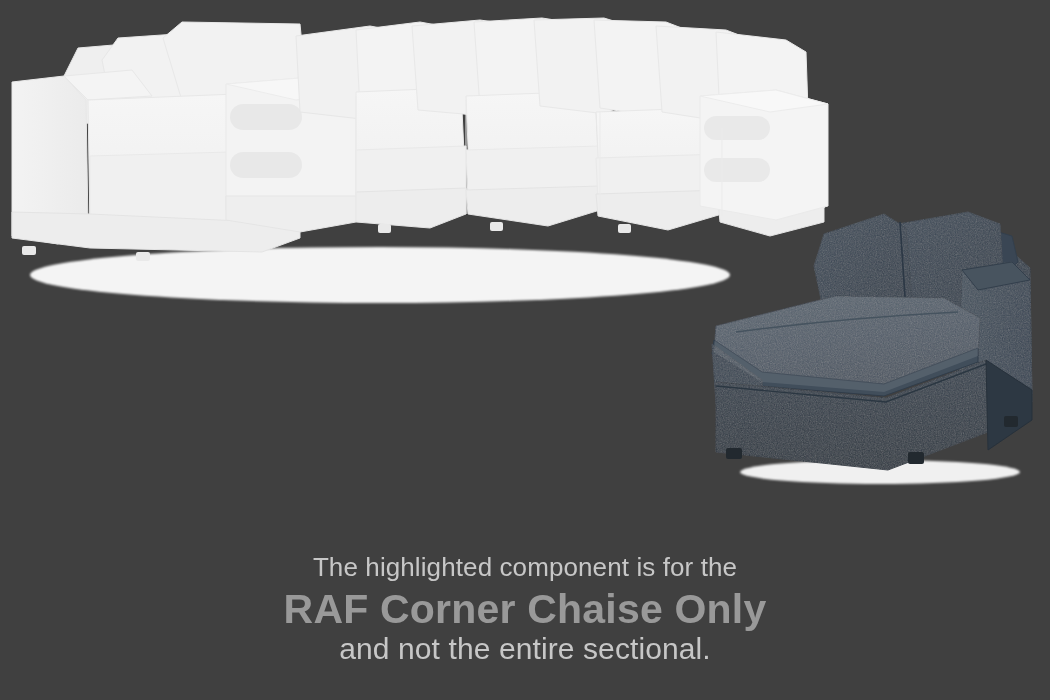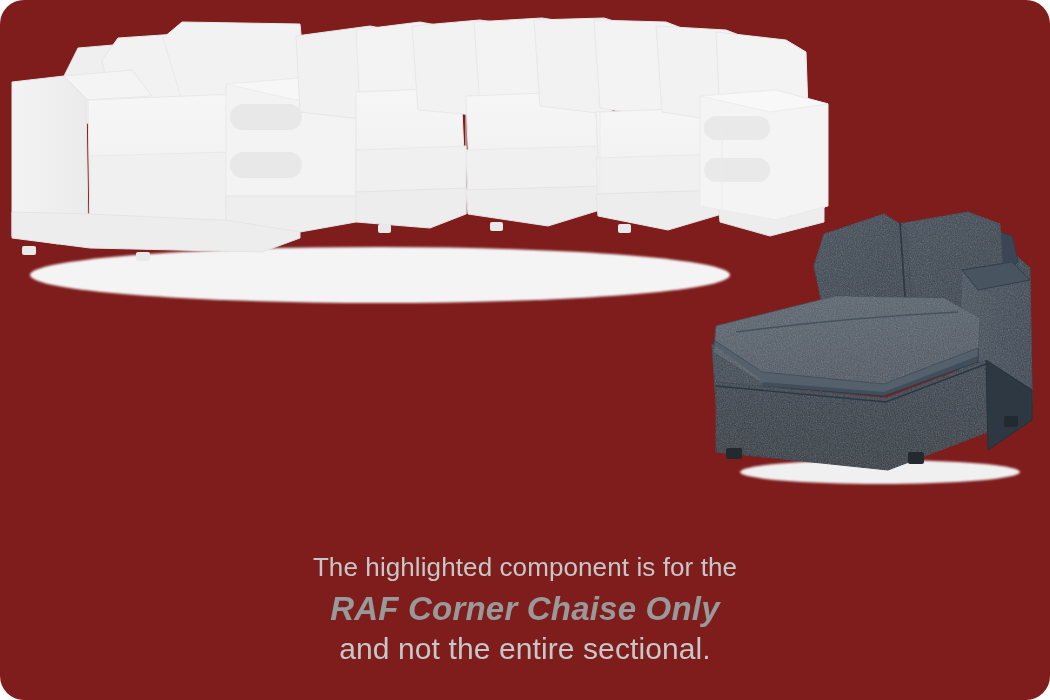--- a/index.html
+++ b/index.html
@@ -8,23 +8,22 @@
     padding: 0;
     background: #ffffff;
   }
   body {
     font-family: "Liberation Sans", sans-serif;
   }
   #page {
     position: relative;
     width: 1050px;
     height: 700px;
-    background: #7f1d1d;
+    background: #404040;
     overflow: hidden;
-    border-radius: 24px;
   }
 
   
   #product-stage {
     position: absolute;
     left: 0;
     top: 0;
     width: 1050px;
     height: 520px;
   }
@@ -45,27 +44,26 @@
   }
   .caption-line-1 {
     font-size: 26px;
     font-weight: 400;
     color: #c7c7c7;
     letter-spacing: 0.1px;
     line-height: 38px;
     white-space: nowrap;
   }
   .caption-line-2 {
-    font-size: 33px;
+    font-size: 41px;
     font-weight: 700;
     color: #999999;
     letter-spacing: 0.2px;
     line-height: 46px;
     white-space: nowrap;
-    font-style: italic;
   }
   .caption-line-3 {
     font-size: 30px;
     font-weight: 400;
     color: #c7c7c7;
     letter-spacing: 0.1px;
     line-height: 33px;
     white-space: nowrap;
   }
 </style>

